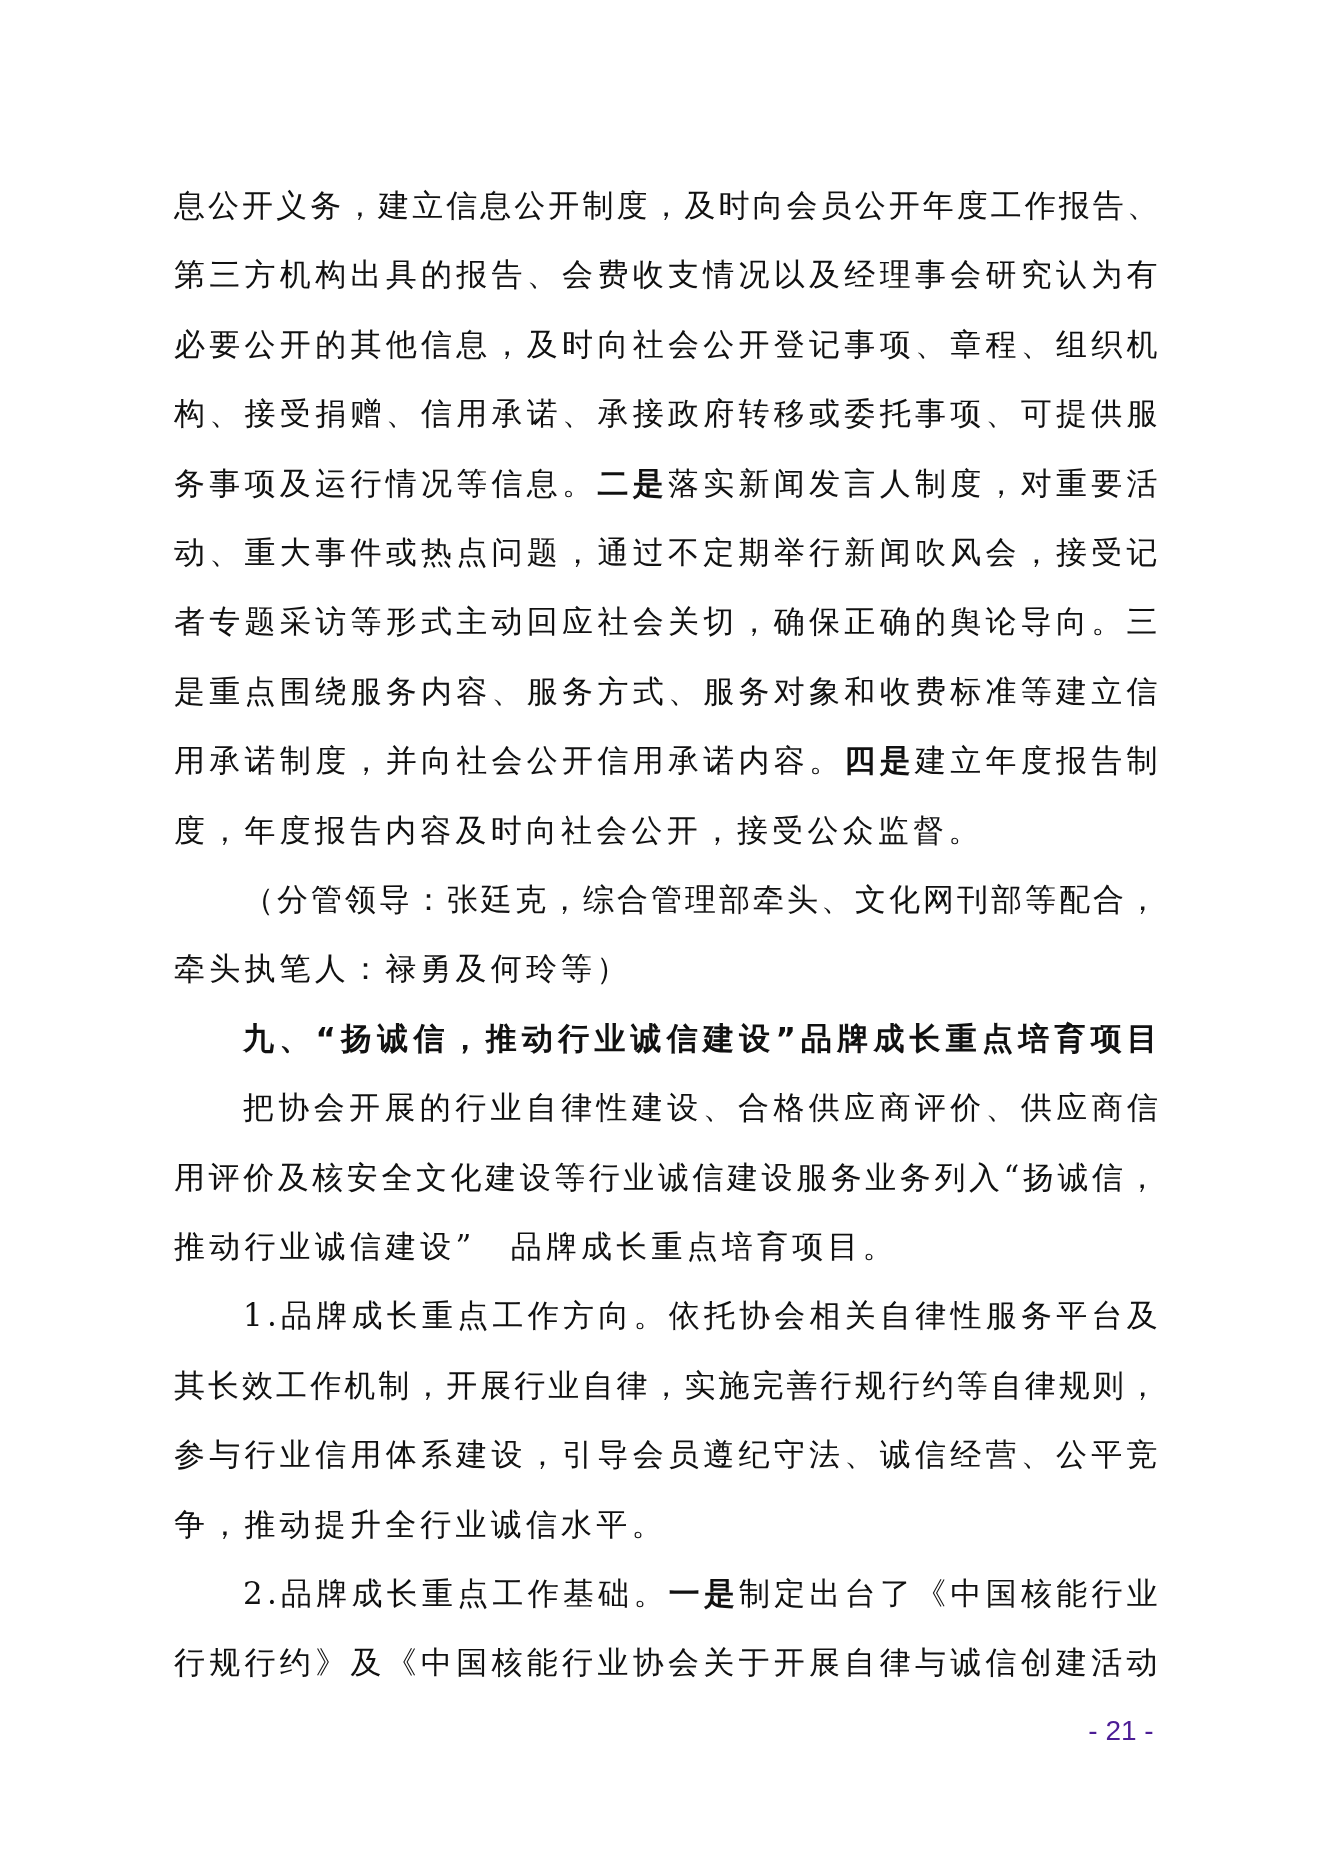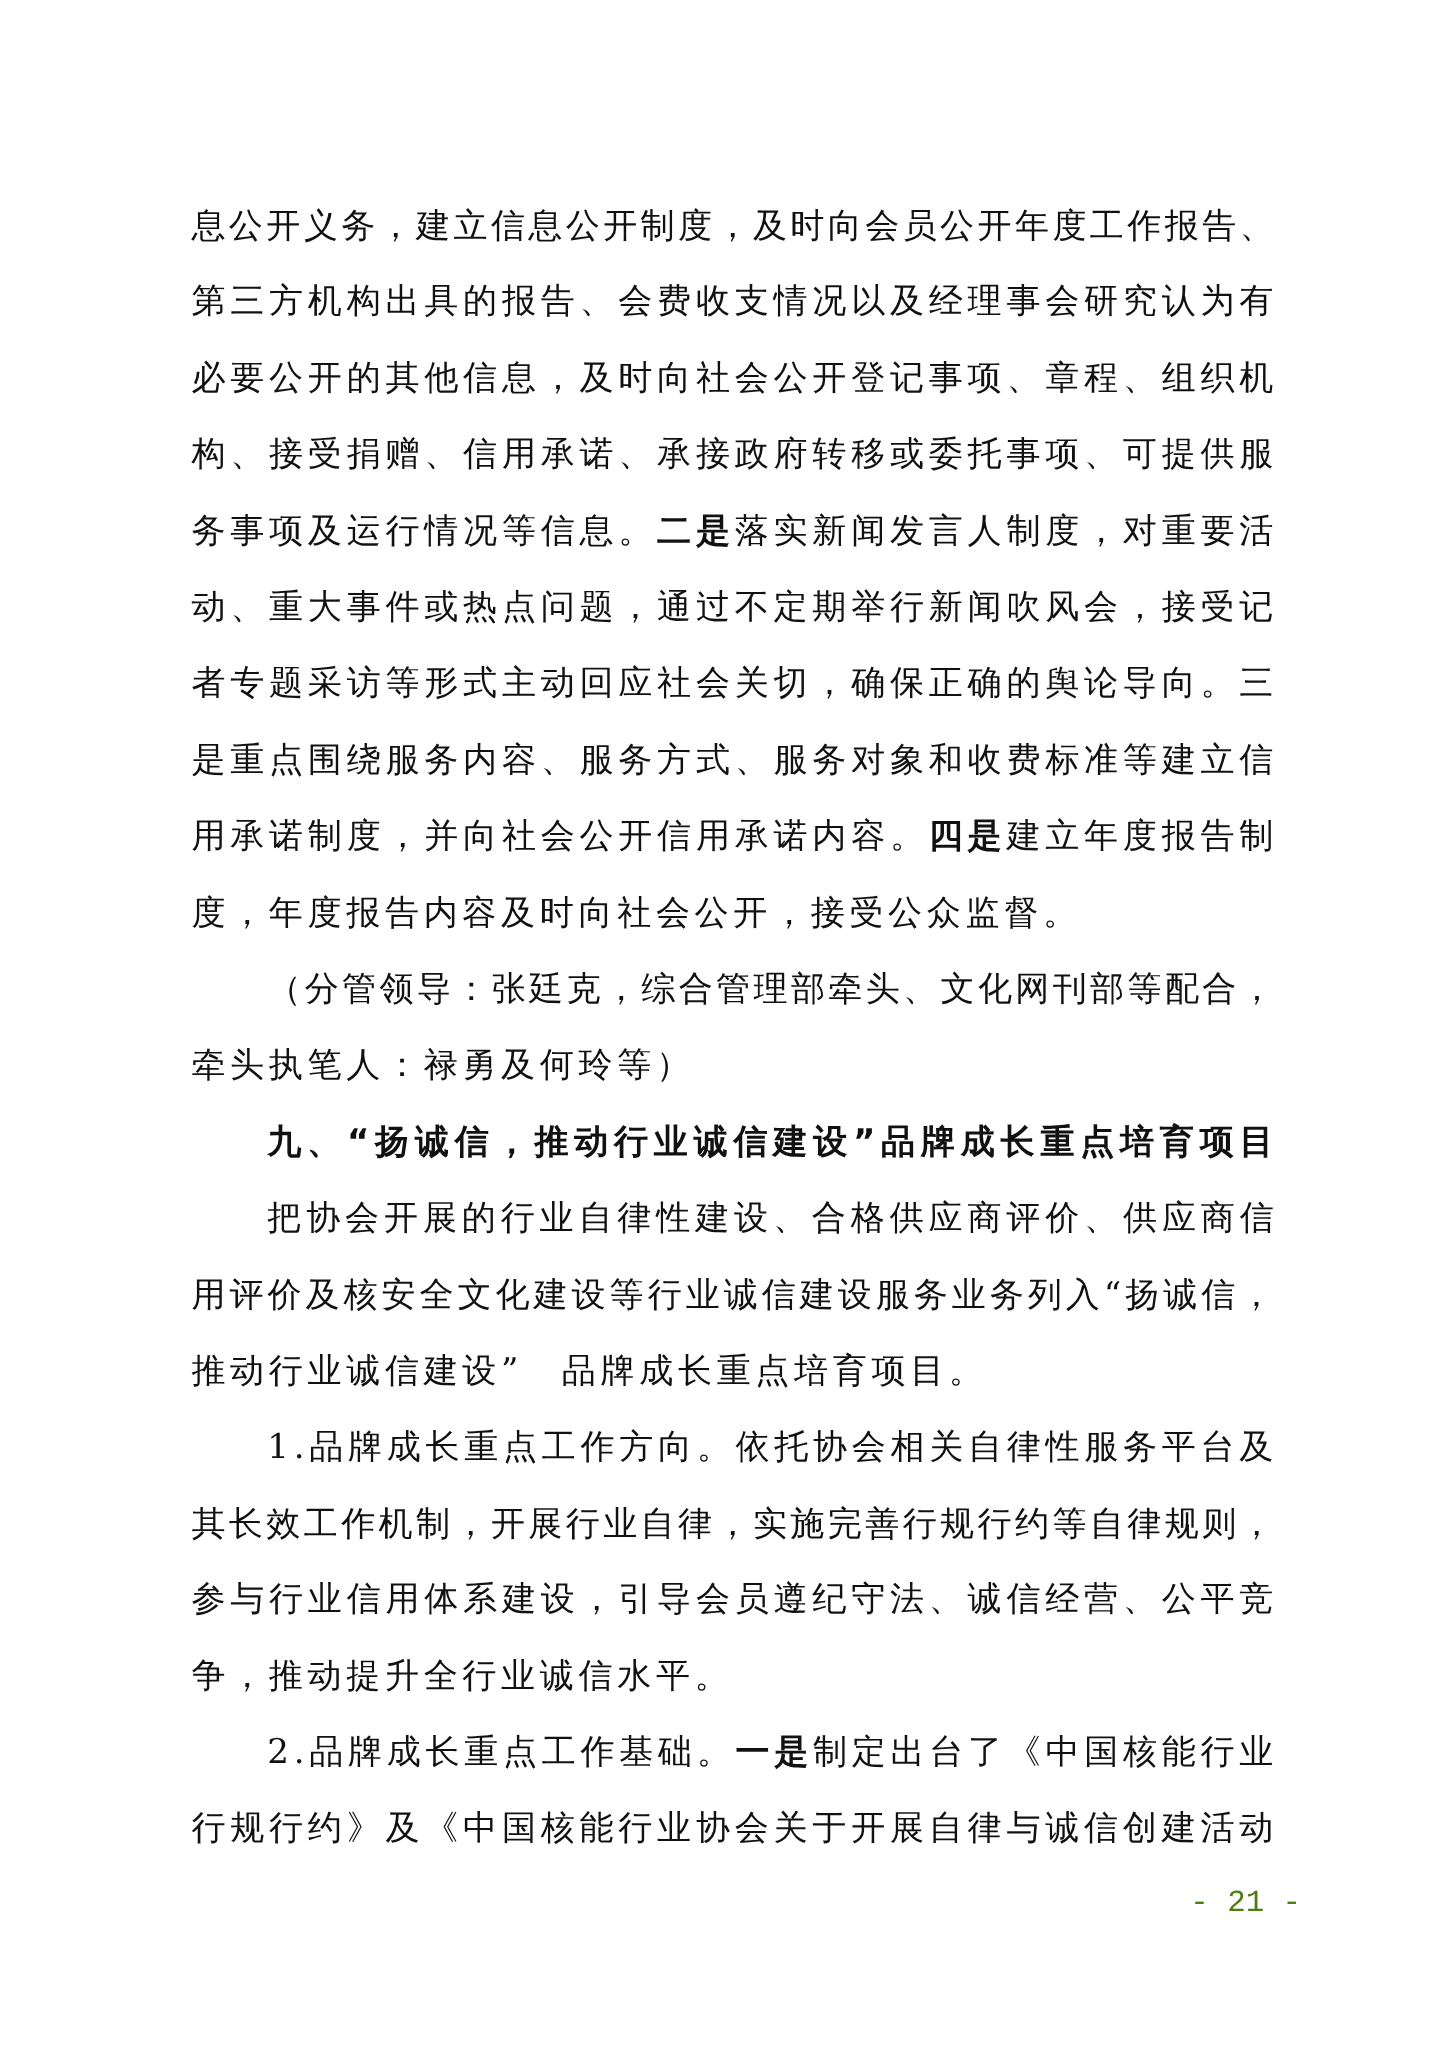--- a/index.html
+++ b/index.html
@@ -60,22 +60,22 @@
     .line.heading .ch { font-weight: bold; }
     .page-number {
       position: absolute;
       left: 1082px;
       top: 1716px;
       width: 78px;
       height: 30px;
       line-height: 30px;
       font-size: 28px;
       text-align: center;
-      font-family: Liberation Mono, monospace;
-      color: #4d7c0f;
+      font-family: Liberation Sans, sans-serif;
+      color: #4c1d95;
       white-space: nowrap;
     }
   </style>
 </head>
 <body>
 
 <div class="page">
   <div id="text-body">
       <div class="line" style="top: 185px;">
         <span class="ch">息</span>

